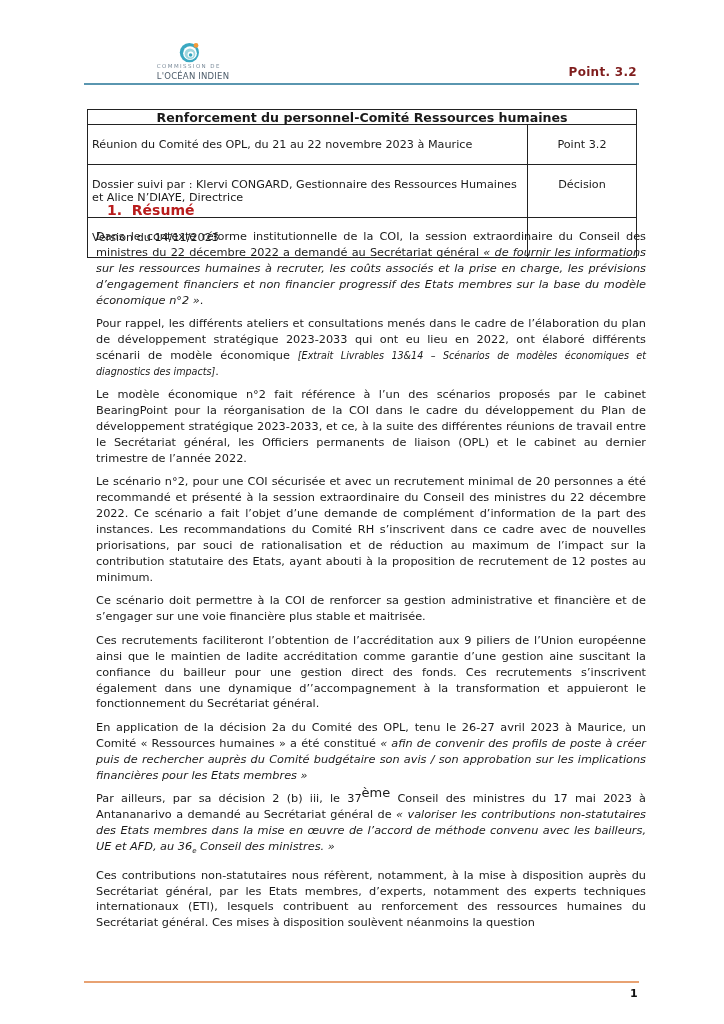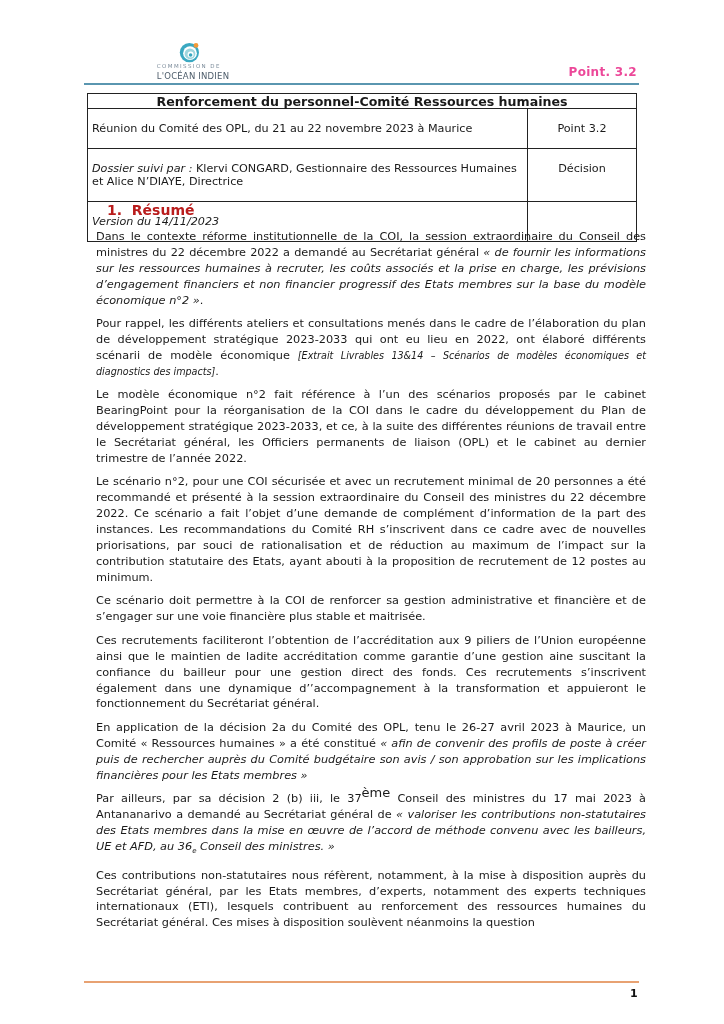--- a/index.html
+++ b/index.html
@@ -7,28 +7,28 @@
          font-family:"DejaVu Sans", sans-serif; color:#1a1a1a; }
   .page { position:absolute; left:0; top:0; width:724px; height:1024px; background:#fff; }
 
   .logo { position:absolute; left:90px; top:40px; width:200px; height:40px; display:flex; align-items:center;flex-direction:column; }
   .logo svg { width:36px; height:36px; }
   .logo-text { margin-left:6px; line-height:1; }
   .logo-line1 { font-size:5.5px; letter-spacing:1.4px; color:#7a8a99; }
   .logo-line2 { font-size:8.5px; color:#4e5d6b; margin-top:2px; letter-spacing:0.2px; }
 
   .header-rule { position:absolute; left:84px; top:83px; width:555px; height:2px; background:#5a96b0; }
-  .point-label { position:absolute; right:87px; top:65px; font-size:12px; font-weight:bold; color:#ec4899; letter-spacing:0.3px; }
+  .point-label { position:absolute; right:87px; top:65px; font-size:12px; font-weight:bold; color:#7f1d1d; letter-spacing:0.3px; }
 
-  table.meta { position:absolute; left:87px; top:93px; width:550px; border-collapse:collapse;
+  table.meta { position:absolute; left:87px; top:109px; width:550px; border-collapse:collapse;
                font-size:11.2px; line-height:13px; }
   table.meta td { border:1px solid #222; padding:13px 4px; vertical-align:top; }
   table.meta td.title { text-align:center; font-weight:bold; font-size:12.6px; padding:1px 4px 0; }
   table.meta td.right { text-align:center; width:100px; }
-  table.meta .it { font-style:italic; }
+  table.meta .it { }
 
   h1.section { position:absolute; left:107px; top:202px; margin:0; font-size:14px; font-weight:bold; color:#b91c1c; }
 
   .body { position:absolute; left:96px; top:229px; width:550px; font-size:11.3px; line-height:15.9px; }
   .body p { margin:0 0 7.6px 0; text-align:justify; }
   .body .it { font-style:italic; }
   .body .small-it { font-style:italic; font-size:9.6px; }
   .body sup { font-size:13px; line-height:0; }
   .body sub.e { font-size:7px; }
 

